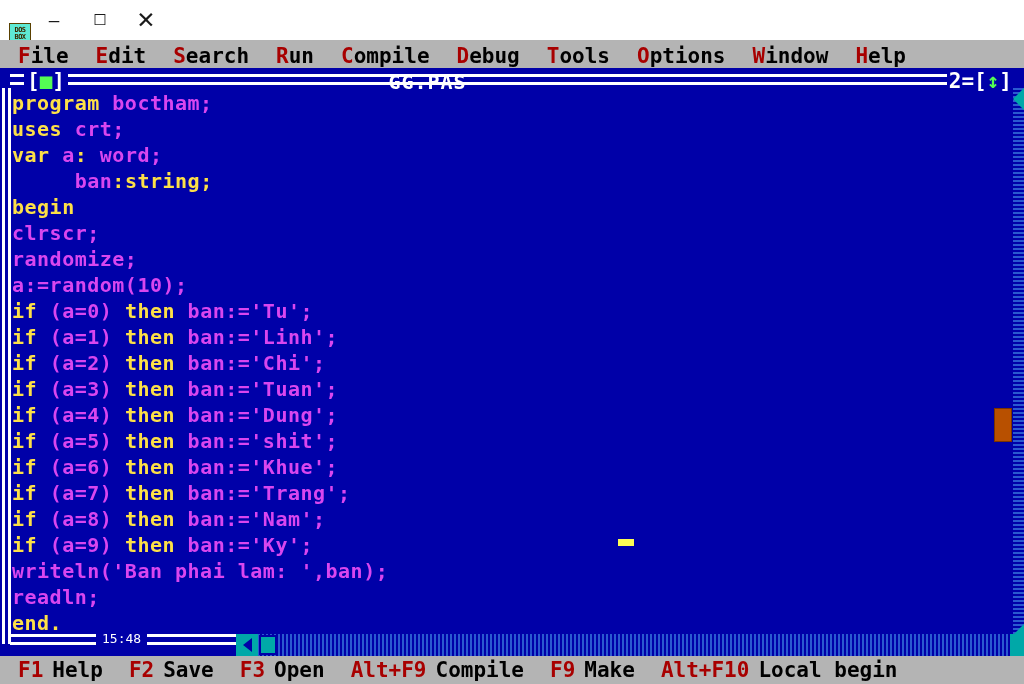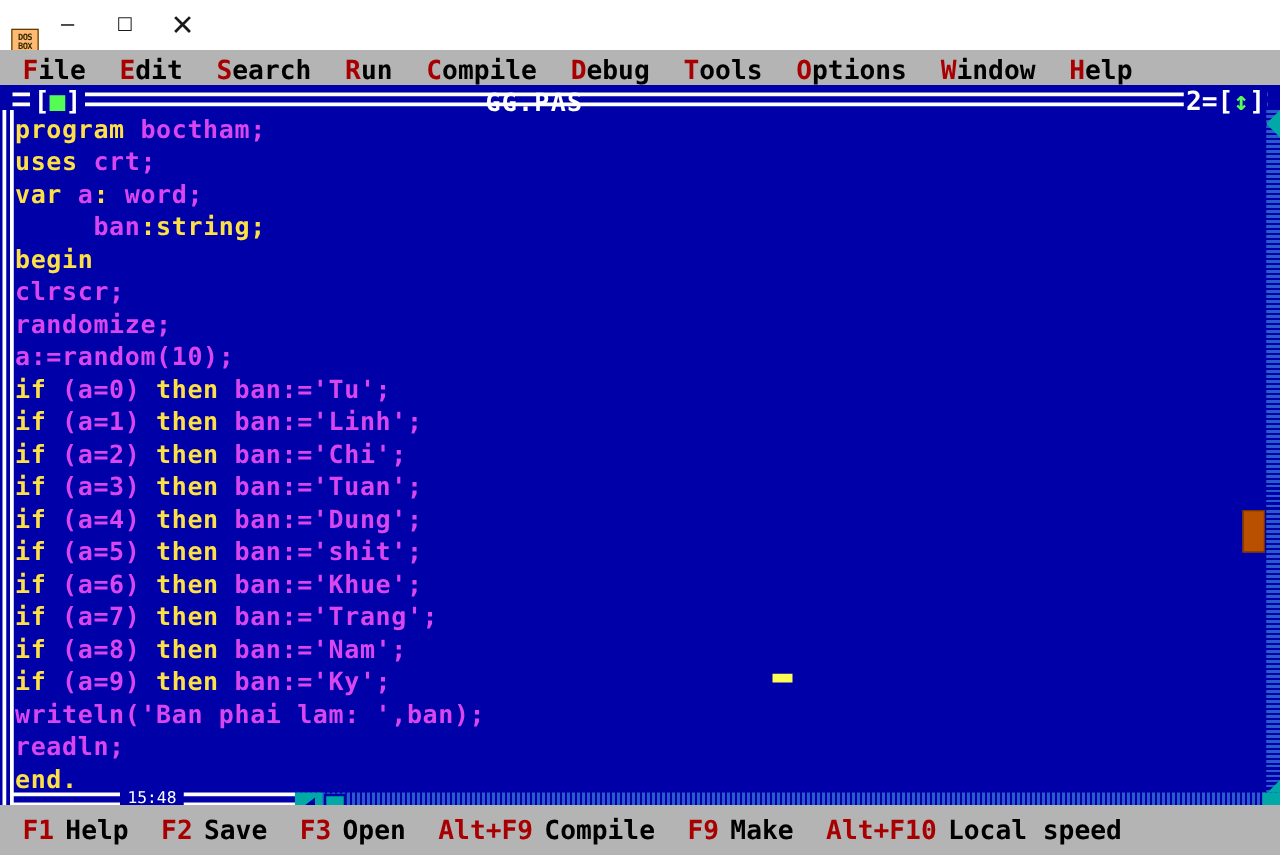--- a/index.html
+++ b/index.html
@@ -17,21 +17,21 @@
     position: absolute;
     left: 0; top: 0;
     width: 1024px; height: 40px;
     background: #ffffff;
     display: flex;
     align-items: center;
   }
   #win-icon {
     width: 22px; height: 22px;
     margin-left: 9px;
-    background: #fdba74;
+    background: #5eead4;
     border: 1px solid #5a4000;
     position: relative;
     flex: 0 0 auto;
     display: flex;
     flex-direction: column;
     align-items: center;
     justify-content: center;
     line-height: 1;
     margin-top: 28px;
   }
@@ -258,21 +258,21 @@
     position: absolute;
     right: 0px; bottom: 0px;
     width: 14px; height: 22px;
     background: #00a8a8;
   }
 
   
   #statusbar {
     position: absolute;
     left: 0; bottom: 0;
-    width: 1024px; height: 40px;
+    width: 1024px; height: 28px;
     background: #b4b4b4;
     display: flex;
     align-items: center;
     padding-left: 18px;
   }
   .sbitem {
     display: flex;
     align-items: baseline;
     margin-right: 26px;
     font-size: 21px;
@@ -343,15 +343,15 @@
     <div id="hs-thumb"></div>
     <div id="hs-right"></div>
   </div>
 
   <div id="statusbar">
       <div class="sbitem"><span class="sbkey">F1</span><span class="sblabel">Help</span></div>
       <div class="sbitem"><span class="sbkey">F2</span><span class="sblabel">Save</span></div>
       <div class="sbitem"><span class="sbkey">F3</span><span class="sblabel">Open</span></div>
       <div class="sbitem"><span class="sbkey">Alt+F9</span><span class="sblabel">Compile</span></div>
       <div class="sbitem"><span class="sbkey">F9</span><span class="sblabel">Make</span></div>
-      <div class="sbitem"><span class="sbkey">Alt+F10</span><span class="sblabel">Local speed</span></div>
+      <div class="sbitem"><span class="sbkey">Alt+F10</span><span class="sblabel">Local begin</span></div>
     </div>
 </div>
 
 </body></html>

